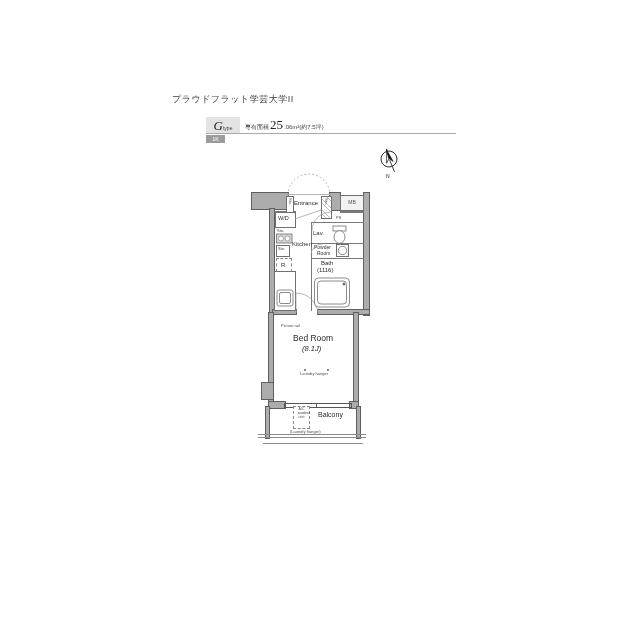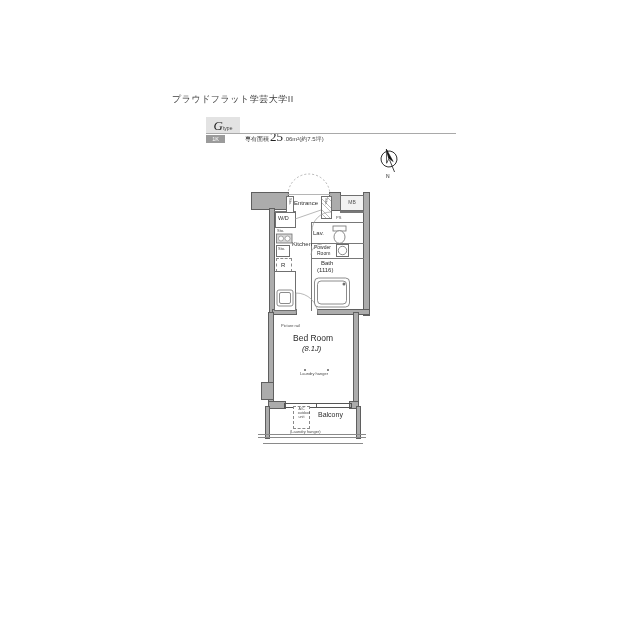--- a/index.html
+++ b/index.html
@@ -23,21 +23,21 @@
 
 <div class="abs" style="left:0;top:0;width:540px;height:640px;">
 
   <div class="lbl" style="left:172px;top:95px;font-size:9px;color:#3d3d3d;letter-spacing:0.5px;">プラウドフラット学芸大学II</div>
 
   <div class="abs center" style="left:206px;top:117px;width:34px;height:17px;background:#e3e3e3;">
     <span style="font-family:'Liberation Serif',serif;font-style:italic;font-size:13px;color:#222;">G</span>
       <span style="font-size:5px;color:#444;margin-top:5px;">type</span>
   </div>
   <div class="abs center" style="left:206px;top:135px;width:19px;height:8px;background:#9b9b9b;color:#fff;font-size:5.5px;">1K</div>
-  <div class="abs" style="left:245px;top:117px;display:flex;align-items:baseline;gap:1px;margin-top:12px;">
+  <div class="abs" style="left:245px;top:117px;display:flex;align-items:baseline;gap:1px;">
     <span style="font-size:6px;color:#444;">専有面積</span>
     <span style="font-family:'Liberation Serif',serif;font-size:13px;color:#222;">25</span>
     <span style="font-size:6px;color:#444;">.06m²(約7.5坪)</span>
   </div>
   <div class="pline" style="left:206px;top:133px;width:250px;height:0.8px;background:#a9a9a9;"></div>
 
   <div class="abs" style="left:0;top:0;width:640px;height:640px;">
 
     <div class="wall" style="left:252px;top:193px;width:36px;height:16px;"></div>
     <div class="wall" style="left:330px;top:193px;width:10px;height:17px;"></div>

